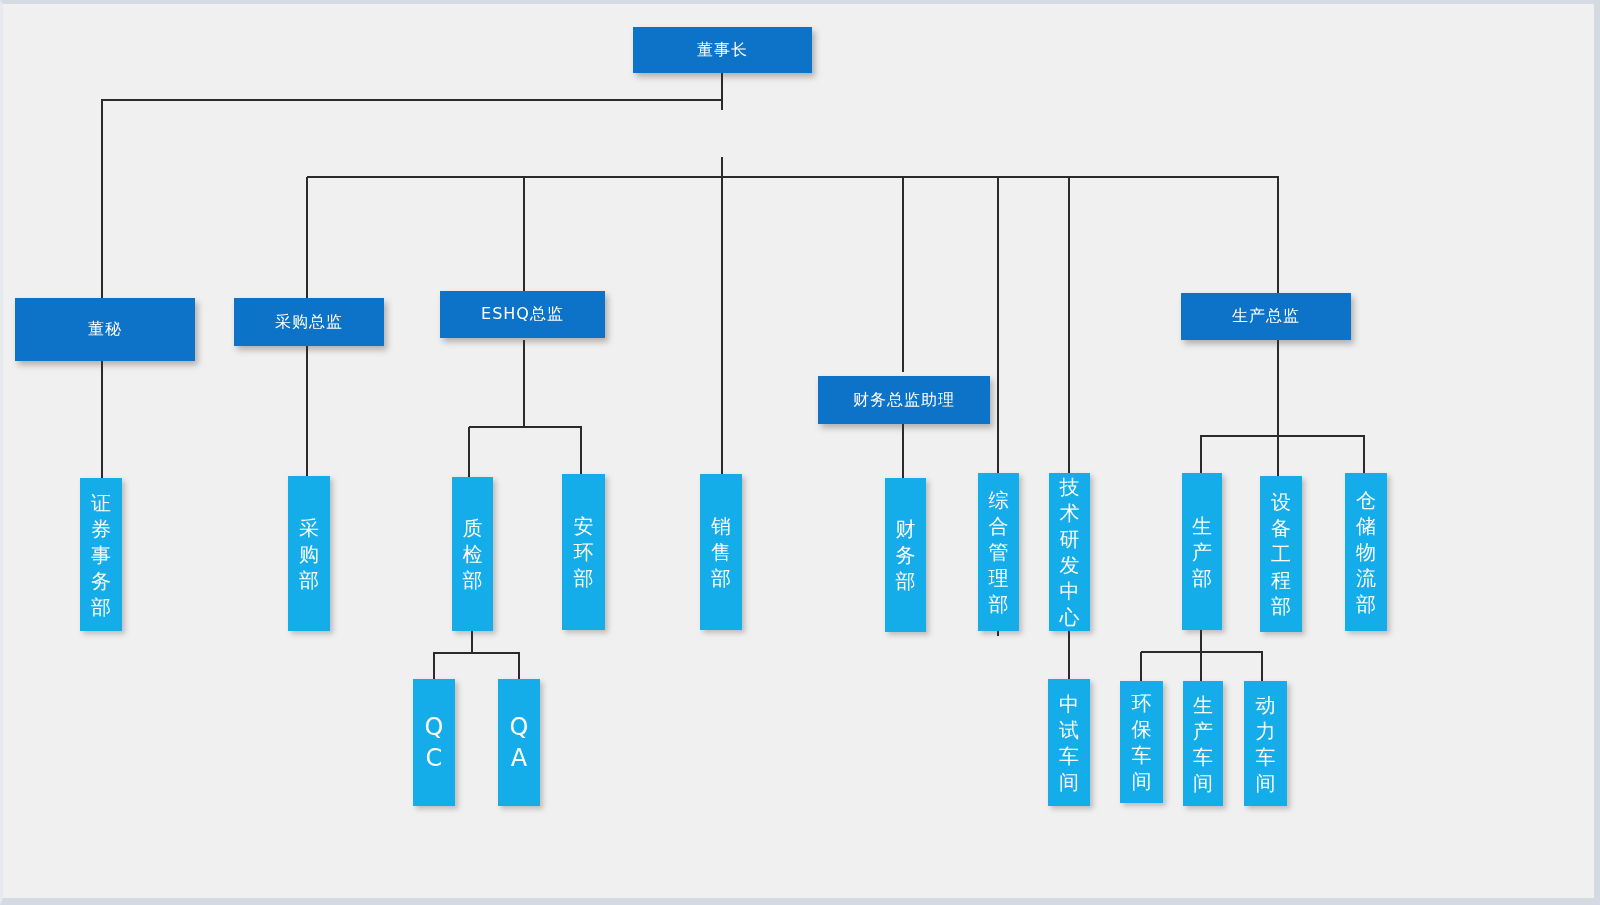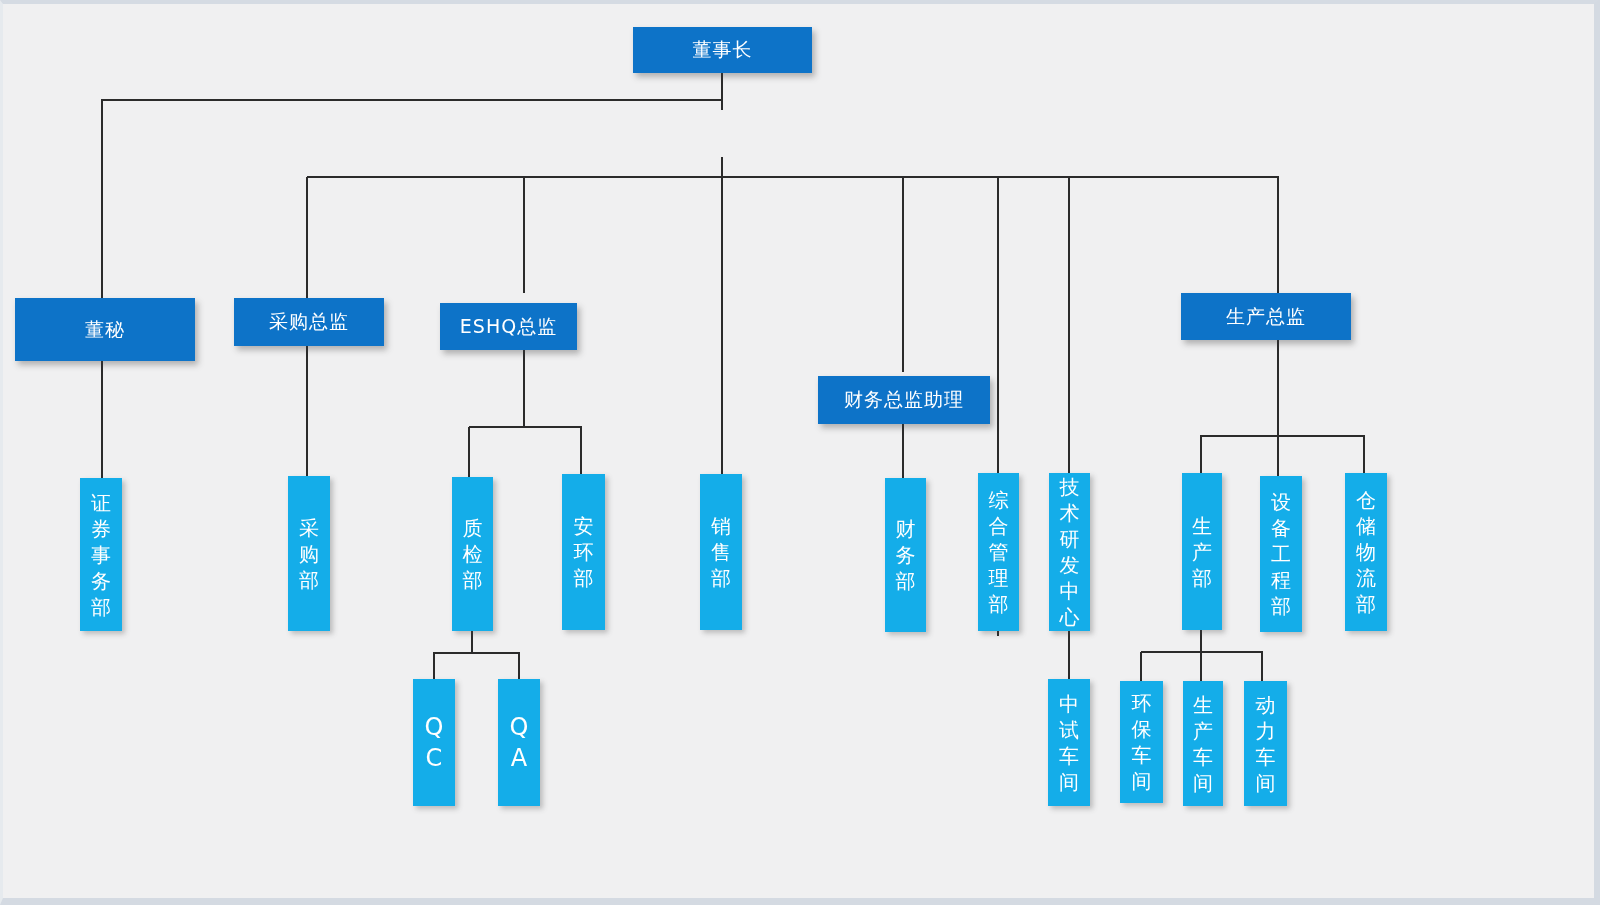--- a/index.html
+++ b/index.html
@@ -14,21 +14,21 @@
     border-bottom:7px solid #d4dae2;border-left:3px solid #e6eaee;
     background:#f0f0f1;
   }
   .chart{position:absolute;left:-3px;top:-4px;width:1600px;height:905px;}
   .line{position:absolute;background:#2b2b2b;z-index:1;}
   .node{
     position:absolute;z-index:2;display:flex;align-items:center;justify-content:center;
     color:#ffffff;text-align:center;box-sizing:border-box;
   }
   .node.manager{
-    background:#0d73c8;font-size:19px;letter-spacing:1px;
+    background:#0d73c8;font-size:16px;letter-spacing:1px;
     box-shadow:3px 4px 6px rgba(60,60,60,0.35);
   }
   .node.dept{
     background:#14ade9;font-size:20px;
     box-shadow:3px 3px 5px rgba(70,70,70,0.30);
   }
   .node.dept .label{line-height:26px;display:block;}
   .node[data-name="node-qc-dept"] .label,
   .node[data-name="node-qa-dept"] .label{font-size:24px;line-height:31px;}
   .label{white-space:nowrap;}
@@ -74,21 +74,21 @@
       <div class="line" data-name="connector-line" style="left: 518px; top: 653px; width: 2px; height: 26px;"></div>
       <div class="node manager" data-name="node-chairman" style="left: 633px; top: 27px; width: 179px; height: 46px;">
         <span class="label" data-name="node-label">董事长</span>
       </div>
       <div class="node manager" data-name="node-board-secretary" style="left: 15px; top: 298px; width: 180px; height: 63px;">
         <span class="label" data-name="node-label">董秘</span>
       </div>
       <div class="node manager" data-name="node-procurement-director" style="left: 234px; top: 298px; width: 150px; height: 48px;">
         <span class="label" data-name="node-label">采购总监</span>
       </div>
-      <div class="node manager" data-name="node-eshq-director" style="left: 440px; top: 303px; width: 137px; height: 47px;">
+      <div class="node manager" data-name="node-eshq-director" style="left: 440px; top: 291px; width: 165px; height: 47px;">
         <span class="label" data-name="node-label">ESHQ总监</span>
       </div>
       <div class="node manager" data-name="node-finance-assistant-director" style="left: 818px; top: 376px; width: 172px; height: 48px;">
         <span class="label" data-name="node-label">财务总监助理</span>
       </div>
       <div class="node manager" data-name="node-production-director" style="left: 1181px; top: 293px; width: 170px; height: 47px; align-items: center;">
         <span class="label" data-name="node-label">生产总监</span>
       </div>
       <div class="node dept" data-name="node-securities-affairs-dept" style="left: 80px; top: 478px; width: 42px; height: 153px;">
         <span class="label" data-name="node-label">证<br>券<br>事<br>务<br>部</span>

